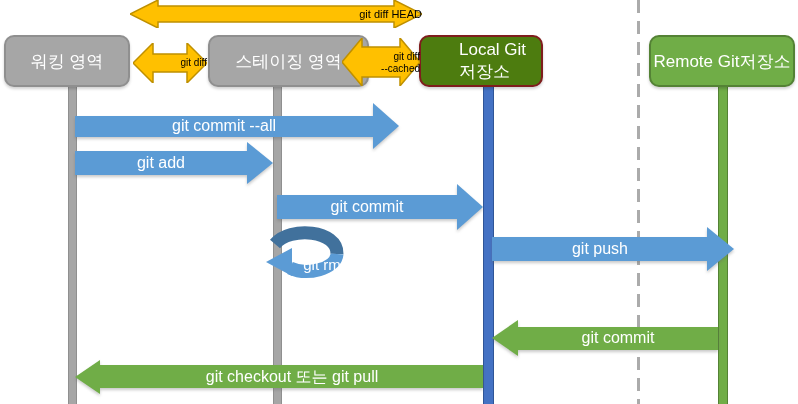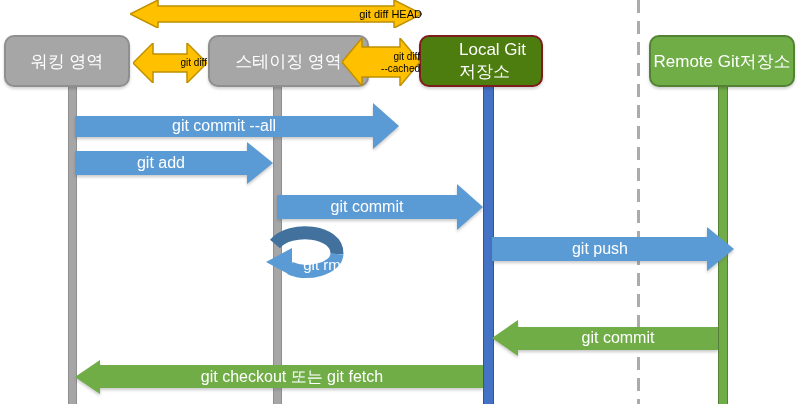--- a/index.html
+++ b/index.html
@@ -136,16 +136,16 @@
 
   <div class="msg left green" style="left:492px;top:320px;width:226px;height:36px">
     <div class="body" style="left:25px;right:0;top:6.5px;height:23px"></div>
     <div class="head" style="border-width:18px 26px 18px 0"></div>
     <span class="mlabel">git commit</span>
   </div>
 
   <div class="msg left green" style="left:75px;top:359px;width:408px;height:35px">
     <div class="body" style="left:24px;right:0;top:6px;height:23px"></div>
     <div class="head" style="border-width:17.5px 25px 17.5px 0"></div>
-    <span class="mlabel">git checkout 또는 git fetch</span>
+    <span class="mlabel">git checkout 또는 git pull</span>
   </div>
 
 </div>
 
 </body></html>

